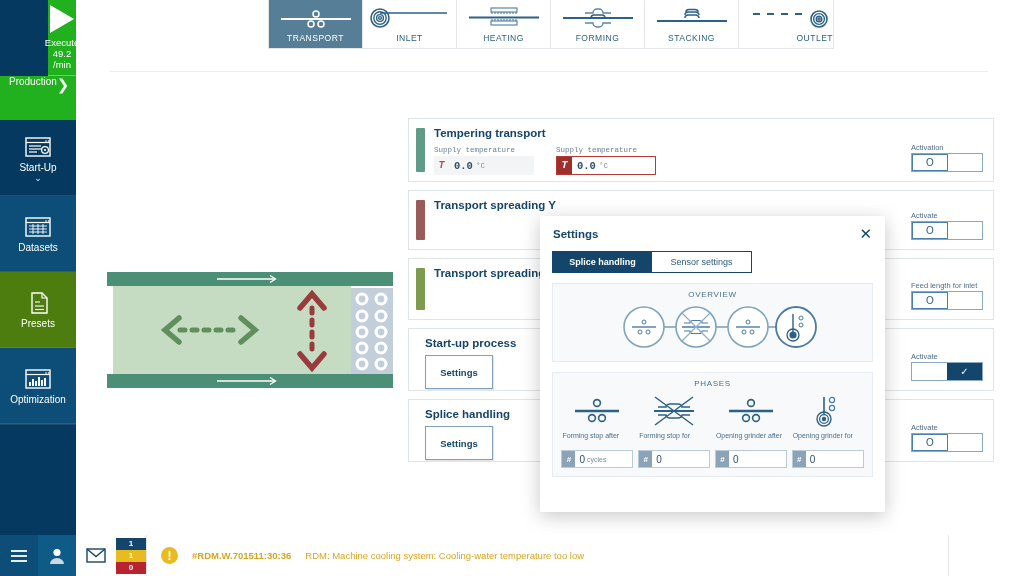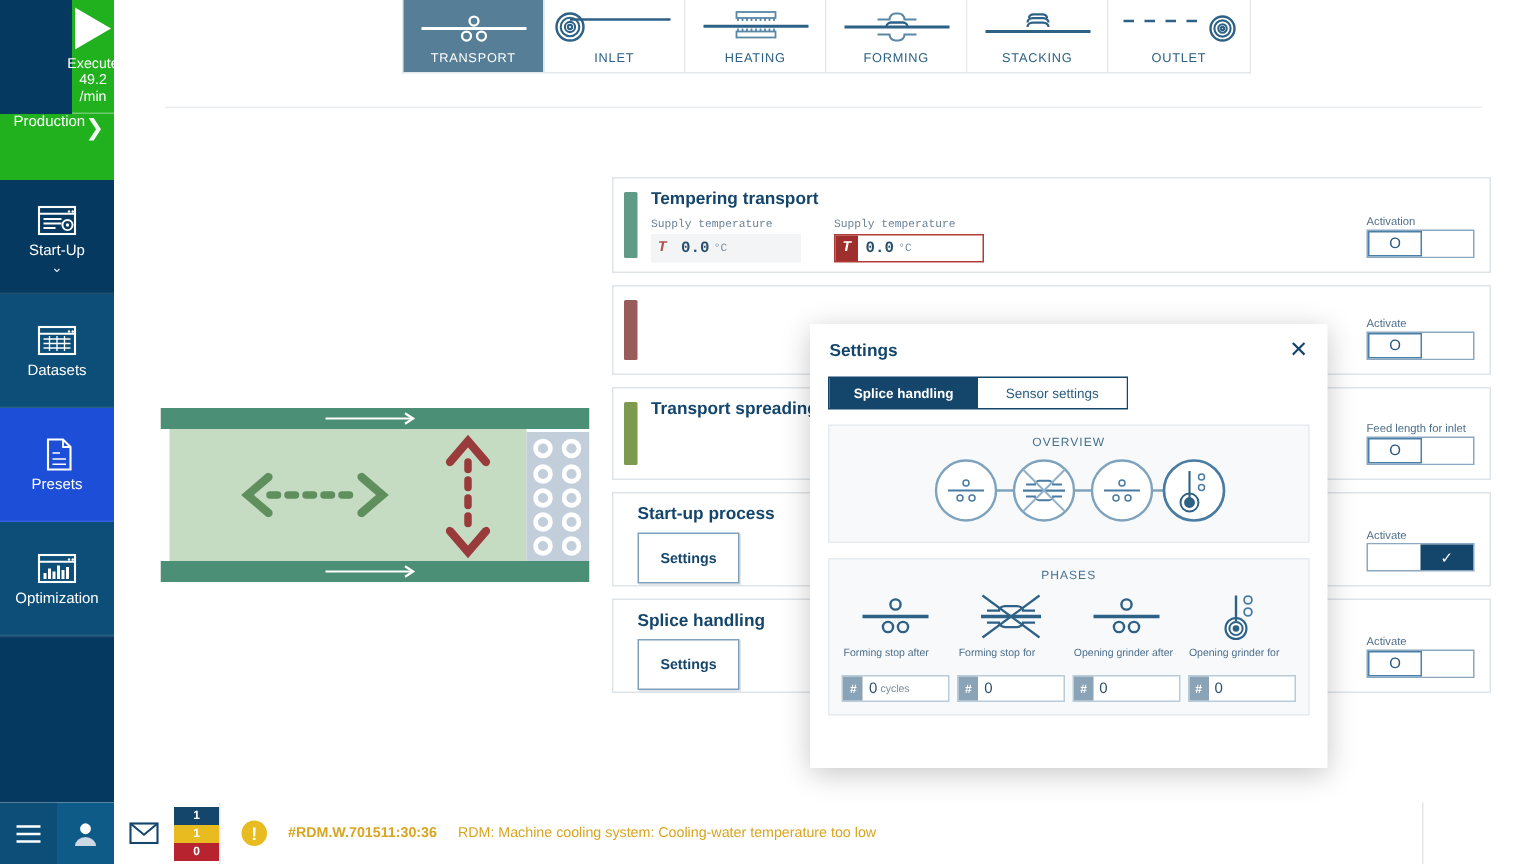--- a/index.html
+++ b/index.html
@@ -34,37 +34,37 @@
     font-size: 10px;
   }
   .chev { font-size: 15px; opacity: .95; font-weight: 300; }
   .sb-item {
     height: 76px; display: flex; flex-direction: column; align-items: center;
     justify-content: center; color: #fff; font-size: 10px; gap: 3px;
     border-bottom: 1px solid rgba(255,255,255,.10);
   }
   .sb-item.dark   { background: #05395f; }
   .sb-item.mid    { background: #0c4e77; }
-  .sb-item.light  { background: #1d4ed8; }
+  .sb-item.light  { background: #4d7c0f; }
   .sb-ico { width: 30px; height: 24px; }
   .sb-caret { font-size: 9px; line-height: 5px; opacity: .9; }
   .sb-rest { flex: 1; background: #05395f; border-top: 1px solid rgba(255,255,255,.10); }
 
   
   .topnav {
     position: absolute; left: 268px; top: 0; display: flex;
     background: #fff; border: 1px solid #e3e7ea; border-top: none;
     height: 49px;
   }
   .pstep {
     width: 94px; display: flex; flex-direction: column; align-items: center;
     justify-content: flex-start; padding-top: 4px;
     border-right: 1px solid #e3e7ea; background: #fff;
   }
-  .pstep:last-child { border-right: none; }
+  .pstep:last-child { border-right: none; align-items: flex-end; }
   .pstep.active { background: #567e96; }
   .pstep.active .pstep-label { color: #fff; }
   .pstep-ico { height: 28px; display: flex; align-items: center; }
   .pstep-label {
     font-size: 8.5px; letter-spacing: .5px; color: #2d6186; margin-top: 1px;
   }
   .hdr-divider {
     position: absolute; left: 110px; top: 71px; width: 878px; height: 1px;
     background: #eceff1;
   }
@@ -455,20 +455,21 @@
             <div class="tg-half tg-off-sel">O</div>
             <div class="tg-half tg-plain"></div>
           </div>
         </div>
       </div>
     </div>
 
     <div class="panel" style="height:60px">
       <div class="accent" style="background:#9a5b5b"></div>
       <div class="pbody">
+        <div class="ptitle">Transport spreading Y</div>
         <div class="toggle-wrap">
           <div class="toggle-label">Activate</div>
           <div class="toggle">
             <div class="tg-half tg-off-sel">O</div>
             <div class="tg-half tg-plain"></div>
           </div>
         </div>
       </div>
     </div>
 

